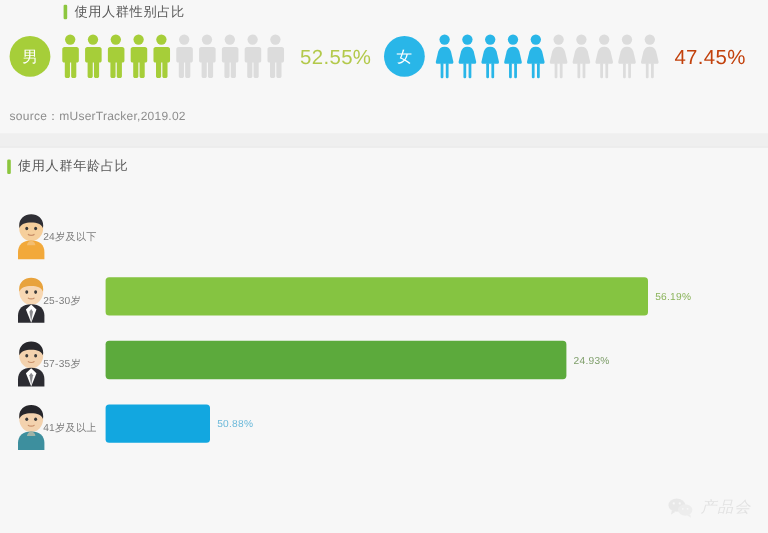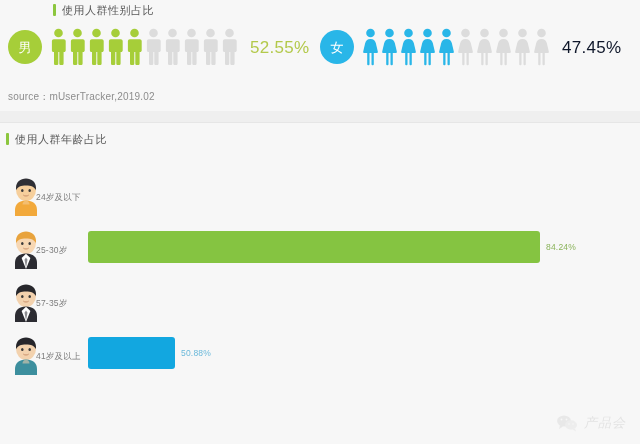--- a/index.html
+++ b/index.html
@@ -35,21 +35,21 @@
 
   .figs{display:flex;align-items:flex-end;margin-left:8px;}
   .fig{width:17px;height:38px;position:relative;margin-right:2px;}
   .fig svg{display:block;width:17px;height:38px;}
 
   .pct{
     margin-left:10px;font-size:17px;line-height:1;
     letter-spacing:.3px;white-space:nowrap;
   }
   .pct-m{color:#b3c94b;}
-  .pct-f{color:#0f172a;}
+  .pct-f{color:#c2410c;}
 
   
   .source{
     position:absolute;left:8px;top:90px;
     font-size:10px;color:#8d8d8d;letter-spacing:.2px;
   }
   .divider{
     position:absolute;left:0;top:111px;width:640px;height:11px;
     background:#efefef;
   }
@@ -288,37 +288,41 @@
             <ellipse cx="21.7" cy="16.4" rx="1.25" ry="1.5" fill="#3a3a3a"></ellipse>
             <path d="M15.6 21.4c.8.9 4 .9 4.8 0" stroke="#c9906a" stroke-width="1" fill="none" stroke-linecap="round"></path>
             <path d="M18 26.5c7 0 11 3.6 11 9.5v6H7v-6c0-5.9 4-9.5 11-9.5z" fill="#2c2c32"></path>
             <path d="M18 26.8l-4.4 4.2 4.4 11 4.4-11z" fill="#ffffff"></path>
             <path d="M18 30.6l-1.5 2.2 1.5 8 1.5-8z" fill="#8c8c90"></path>
           </svg>
         </div>
         <div class="row-label">25-30岁</div>
         <div class="bar-track">
           <div class="bar" style="width: 452px; background: rgb(133, 196, 65);"></div>
-          <div class="bar-val" style="left: 458px; color: rgb(138, 179, 90);">84.24%</div>
+          <div class="bar-val" style="left: 458px; color: rgb(138, 179, 90);">56.19%</div>
         </div>
       </div>
       <div class="row">
         <div class="avatar">
           <svg viewBox="0 0 36 44" xmlns="http://www.w3.org/2000/svg">
             <ellipse cx="18" cy="16" rx="10" ry="11" fill="#f3d2ae"></ellipse>
             <path d="M8 14c0-6 4.4-9.5 10-9.5S28 8 28 14c0 1.2-.4 2-.4 2-1-3.4-4.6-4.6-9.6-4.6S9.4 12.6 8.4 16c0 0-.4-.8-.4-2z" fill="#27272c"></path>
             <ellipse cx="14.3" cy="16.4" rx="1.25" ry="1.5" fill="#3a3a3a"></ellipse>
             <ellipse cx="21.7" cy="16.4" rx="1.25" ry="1.5" fill="#3a3a3a"></ellipse>
             <path d="M15.6 21.4c.8.9 4 .9 4.8 0" stroke="#c9906a" stroke-width="1" fill="none" stroke-linecap="round"></path>
             <path d="M18 26.5c7 0 11 3.6 11 9.5v6H7v-6c0-5.9 4-9.5 11-9.5z" fill="#2c2c32"></path>
             <path d="M18 26.8l-4.4 4.2 4.4 11 4.4-11z" fill="#ffffff"></path>
             <path d="M18 30.6l-1.5 2.2 1.5 8 1.5-8z" fill="#8c8c90"></path>
           </svg>
         </div>
         <div class="row-label">57-35岁</div>
+        <div class="bar-track">
+          <div class="bar" style="width: 384px; background: rgb(92, 170, 60);"></div>
+          <div class="bar-val" style="left: 390px; color: rgb(126, 158, 106);">24.93%</div>
+        </div>
       </div>
       <div class="row">
         <div class="avatar">
           <svg viewBox="0 0 36 44" xmlns="http://www.w3.org/2000/svg">
             <ellipse cx="18" cy="16" rx="10" ry="11" fill="#f3d2ae"></ellipse>
             <path d="M8 14c0-6 4.4-9.5 10-9.5S28 8 28 14c0 1.2-.4 2-.4 2-1-3.4-4.6-4.6-9.6-4.6S9.4 12.6 8.4 16c0 0-.4-.8-.4-2z" fill="#26262b"></path>
             <ellipse cx="14.3" cy="16.4" rx="1.25" ry="1.5" fill="#3a3a3a"></ellipse>
             <ellipse cx="21.7" cy="16.4" rx="1.25" ry="1.5" fill="#3a3a3a"></ellipse>
             <path d="M15.6 21.4c.8.9 4 .9 4.8 0" stroke="#c9906a" stroke-width="1" fill="none" stroke-linecap="round"></path>
             <path d="M18 26.5c7 0 11 3.6 11 9.5v6H7v-6c0-5.9 4-9.5 11-9.5z" fill="#3d8f9e"></path>

